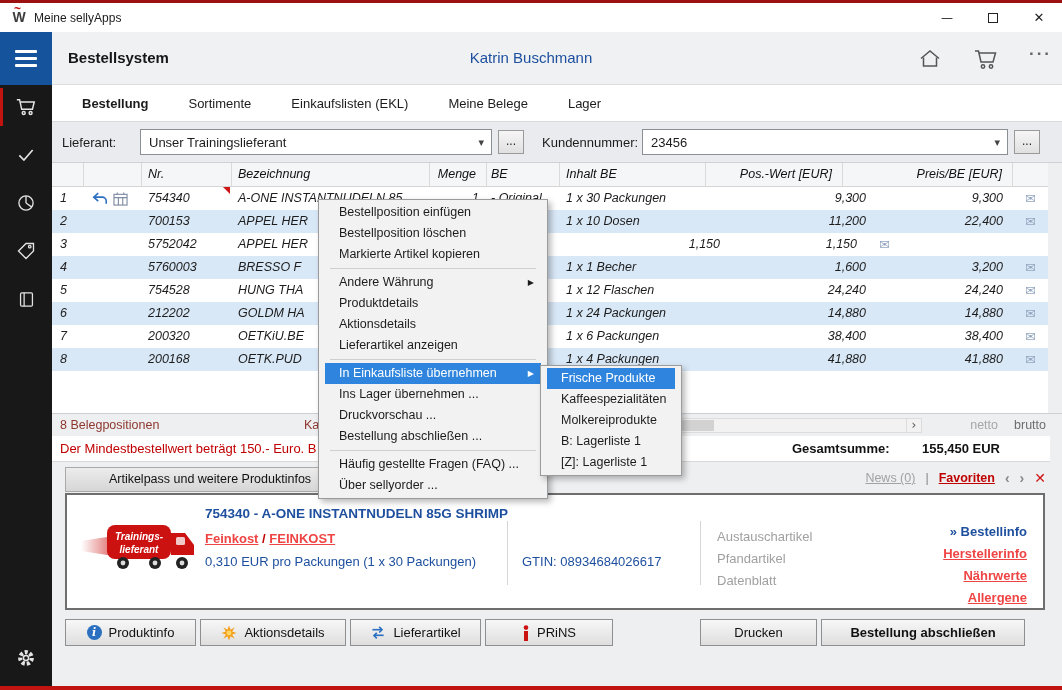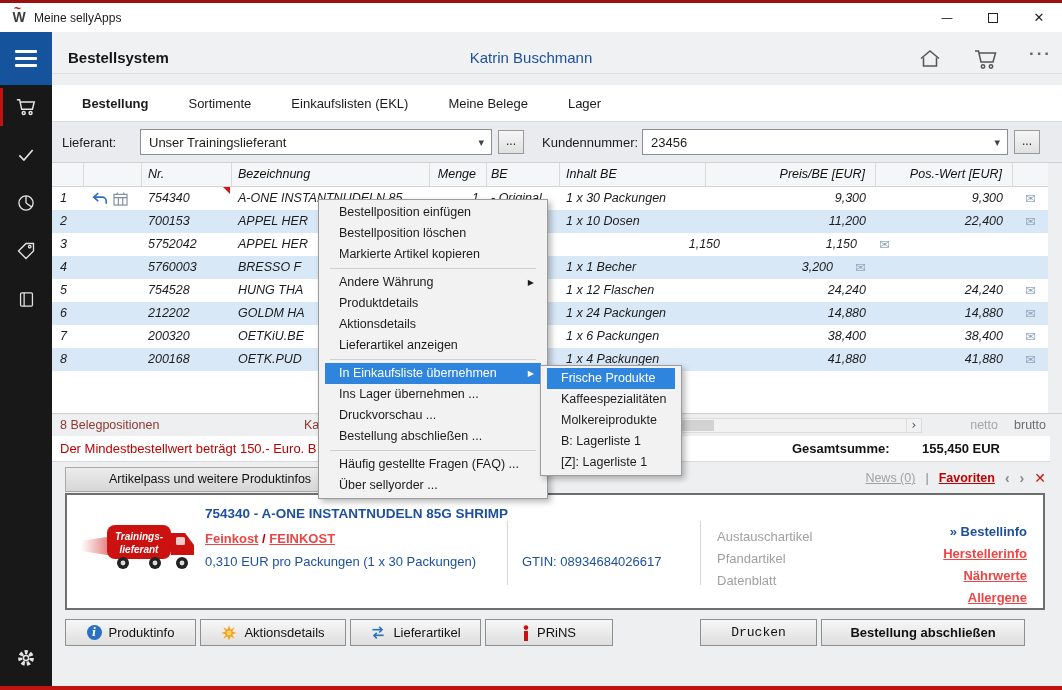--- a/index.html
+++ b/index.html
@@ -15,21 +15,21 @@
   .app-logo { position:absolute; left:10px; top:5px; width:18px; height:18px; font-weight:bold;
               font-size:14px; color:#3c3c3c; text-align:center; line-height:18px; }
   .app-logo .tilde { position:absolute; top:-8px; left:4px; color:#c11310; font-size:12px; font-weight:bold; }
   .title-text { position:absolute; left:34px; top:8px; font-size:12px; }
   .win-btn { position:absolute; top:0; width:46px; height:29px; display:flex; align-items:center;
              justify-content:center; font-size:12px; color:#222; cursor:default; }
   .win-min { right:92px; } .win-max { right:46px; } .win-close { right:0; font-size:13px; }
   .win-max-box { width:10px; height:10px; border:1px solid #222; display:inline-block; }
 
   
-  .header { position:absolute; top:29px; left:0; right:0; height:42px; background:#eff1f3;
+  .header { position:absolute; top:29px; left:0; right:0; height:53px; background:#eff1f3;
             border-bottom:1px solid #dcdee0; }
   .hamburger { position:absolute; left:0; top:0; width:52px; height:53px; background:#15549c;
                display:flex; flex-direction:column; align-items:center; justify-content:center; gap:4px; }
   .hamburger i { width:22px; height:3px; background:#fff; border-radius:1px; }
   .app-title { position:absolute; left:68px; top:17px; font-size:15px; font-weight:bold; color:#161616; }
   .user-name { position:absolute; left:50%; transform:translateX(-50%); top:17px; font-size:15px; color:#1d4f9e; }
   .hdr-ic { position:absolute; top:13px; width:28px; height:28px; display:flex; align-items:center; justify-content:center; }
   .hdr-home { right:118px; } .hdr-cart { right:62px; }
   .hdr-more { position:absolute; right:10px; top:12px; font-size:17px; color:#666; letter-spacing:2px; font-weight:bold; }
 
@@ -131,21 +131,21 @@
   .blue-link { color:#1d4f9e; font-weight:bold; cursor:pointer; }
 
   
   .fbtn { position:absolute; top:616px; height:27px; background:linear-gradient(#f7f7f7,#dedede);
           border:1px solid #8f8f8f; display:flex; align-items:center; justify-content:center;
           gap:7px; font-size:13px; color:#111; cursor:default; }
   .b-produktinfo { left:65px;  width:131px; }
   .b-aktion      { left:200px; width:146px; }
   .b-liefer      { left:350px; width:131px; }
   .b-prins       { left:485px; width:128px; }
-  .b-drucken     { left:700px; width:117px;font-family:Liberation Mono, monospace; }
+  .b-drucken     { left:700px; width:117px; }
   .b-abschl      { left:821px; width:204px; font-weight:bold; }
   .info-round { width:15px; height:15px; border-radius:50%; background:#2a6fc0; color:#fff;
                 font-family:"DejaVu Serif",serif; font-style:italic; font-weight:bold; font-size:11px;
                 line-height:15px; text-align:center; display:inline-block; }
 
   
   .menu { position:absolute; background:#f2f2f2; border:1px solid #9b9b9b;
           box-shadow:3px 3px 6px rgba(0,0,0,.28); padding:2px 6px; }
   .ctxmenu { left:318px; top:196px; width:230px; z-index:20; }
   .eklmenu { left:540px; top:362px; width:142px; z-index:21; }
@@ -267,22 +267,22 @@
 
   <div class="ordertable">
     <div class="thead">
       <div class="th c-num"></div>
       <div class="th c-icon"></div>
       <div class="th c-nr">Nr.</div>
       <div class="th c-bez">Bezeichnung</div>
       <div class="th c-menge">Menge</div>
       <div class="th c-be">BE</div>
       <div class="th c-inhalt">Inhalt BE</div>
+      <div class="th c-pos">Pos.-Wert [EUR]</div>
       <div class="th c-preis">Preis/BE [EUR]</div>
-      <div class="th c-pos">Pos.-Wert [EUR]</div>
       <div class="th c-mail" style="border-right:none;"></div>
     </div>
     <div>
         <div class="trow">
           <div class="td c-num">1</div>
           <div class="td c-icon">
             <svg width="16" height="13" viewBox="0 0 18 14" fill="none" stroke="#2a6fc0" stroke-width="1.8">
               <path d="M7 1 2 5.5 7 10"></path>
               <path d="M2 5.5h9.5A4.5 4.5 0 0 1 16 10v3"></path>
             </svg>
@@ -325,20 +325,21 @@
           <div class="td c-mail"><span class="mail-ic">✉</span></div>
         </div>
         <div class="trow alt">
           <div class="td c-num">4</div>
           <div class="td c-icon"></div>
           <div class="td c-nr">5760003</div>
           <div class="td c-bez">BRESSO F</div>
           <div class="td c-menge"></div>
           <div class="td c-be"></div>
           <div class="td c-inhalt">1 x 1 Becher</div>
+          <div class="td c-preis">1,600</div>
           <div class="td c-pos">3,200</div>
           <div class="td c-mail"><span class="mail-ic">✉</span></div>
         </div>
         <div class="trow">
           <div class="td c-num">5</div>
           <div class="td c-icon"></div>
           <div class="td c-nr">754528</div>
           <div class="td c-bez">HUNG THA</div>
           <div class="td c-menge"></div>
           <div class="td c-be"></div>

